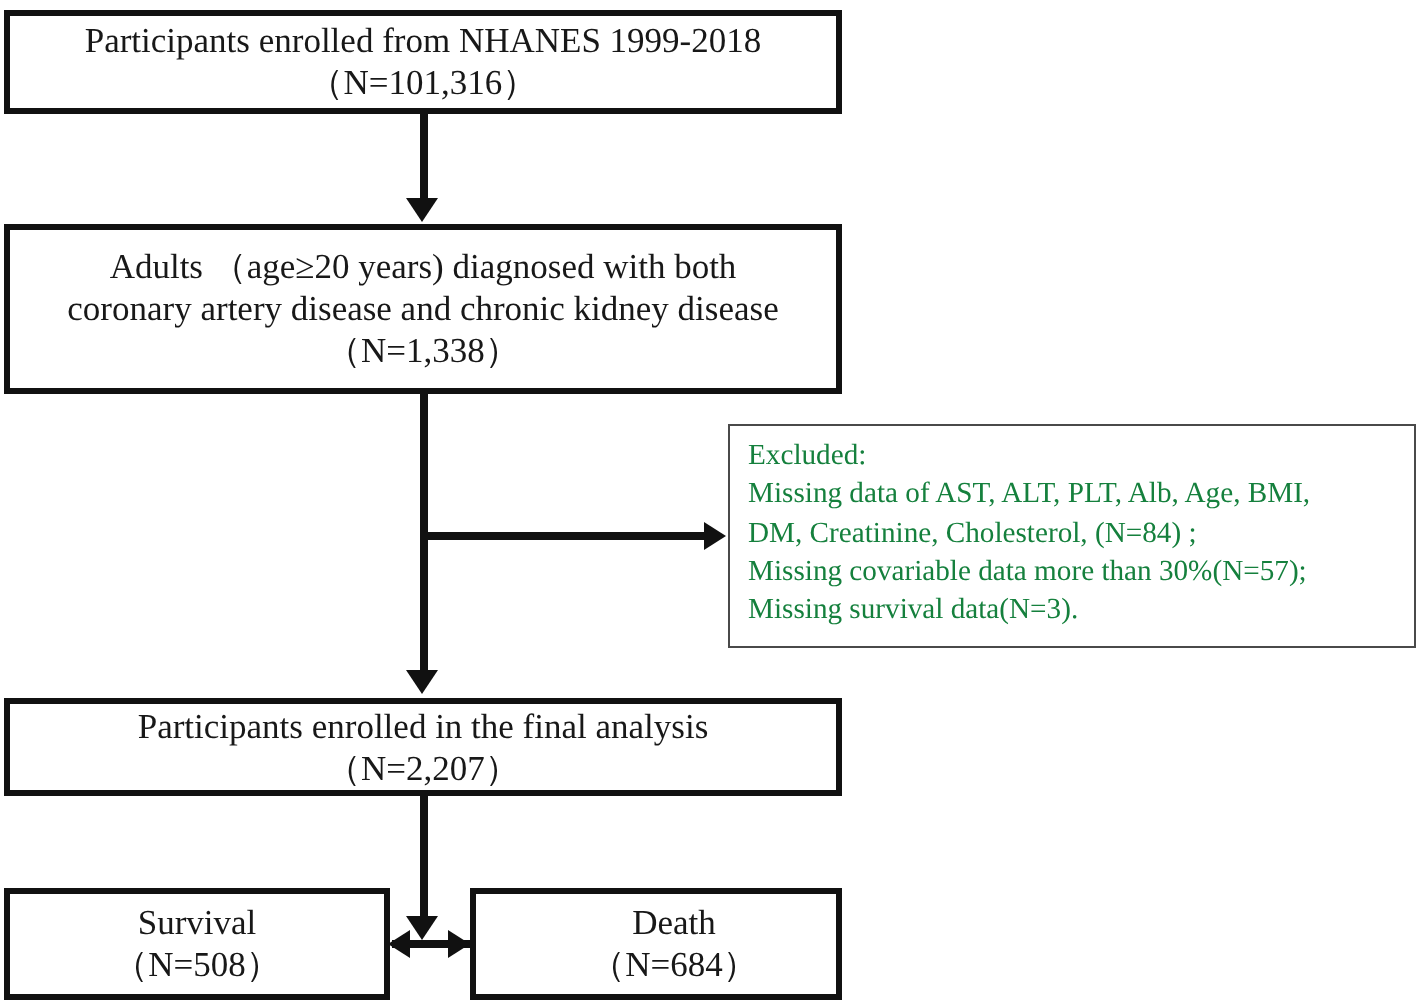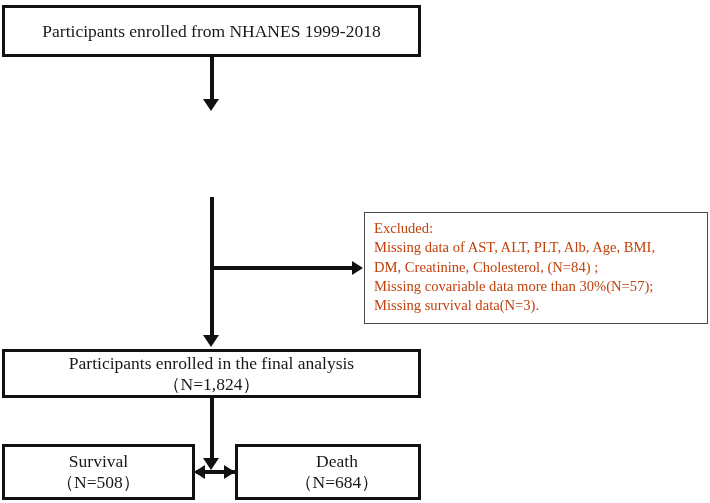--- a/index.html
+++ b/index.html
@@ -52,21 +52,21 @@
     left: 364px;
     top: 212px;
     width: 344px;
     height: 112px;
     background: #ffffff;
     border: 1.4px solid #4a4a4a;
     padding: 6px 0 4px 9px;
     text-align: left;
     font-size: 14.6px;
     line-height: 1.32;
-    color: #c2410c;
+    color: #15803d;
     display: flex;
     flex-direction: column;
     justify-content: flex-start;
   }
   #node-excluded .ln { display: block; white-space: nowrap; }
 
   
   .conn { position: absolute; background: #111111; }
   .vline { width: 4px; }
   .hline { height: 4px; }
@@ -115,43 +115,49 @@
   #split-head-left  { left: 194px; top: 465px; }
   #split-head-right { left: 224px; top: 465px; }
 </style>
 </head>
 <body>
 
 <div id="flowchart">
 
   <div class="node" id="node-enrolled">
     <span class="ln">Participants enrolled from NHANES 1999-2018</span>
+    <span class="ln">（N=101,316）</span>
   </div>
 
   <div class="conn vline" id="arrow1-line"></div>
   <div class="arrow-down" id="arrow1-head"></div>
 
+  <div class="node" id="node-adults">
+    <span class="ln">Adults （age≥20 years) diagnosed with both</span>
+    <span class="ln">coronary artery disease  and chronic kidney disease</span>
+    <span class="ln">（N=1,338）</span>
+  </div>
 
   <div class="conn vline" id="arrow2-line"></div>
   <div class="arrow-down" id="arrow2-head"></div>
 
   <div class="conn hline" id="branch-line"></div>
   <div class="arrow-right" id="branch-head"></div>
 
   <div id="node-excluded">
     <span class="ln">Excluded:</span>
     <span class="ln">Missing data of AST, ALT, PLT, Alb, Age, BMI,</span>
     <span class="ln">DM, Creatinine, Cholesterol, (N=84) ;</span>
     <span class="ln">Missing covariable data more than 30%(N=57);</span>
     <span class="ln">Missing survival data(N=3).</span>
   </div>
 
   <div class="node" id="node-final">
     <span class="ln">Participants enrolled in the final analysis</span>
-    <span class="ln">（N=1,824）</span>
+    <span class="ln">（N=2,207）</span>
   </div>
 
   <div class="conn vline" id="arrow3-line"></div>
   <div class="arrow-down" id="arrow3-head"></div>
 
   <div class="conn hline" id="split-line"></div>
   <div class="arrow-left" id="split-head-left"></div>
   <div class="arrow-right" id="split-head-right"></div>
 
   <div class="node" id="node-survival">

